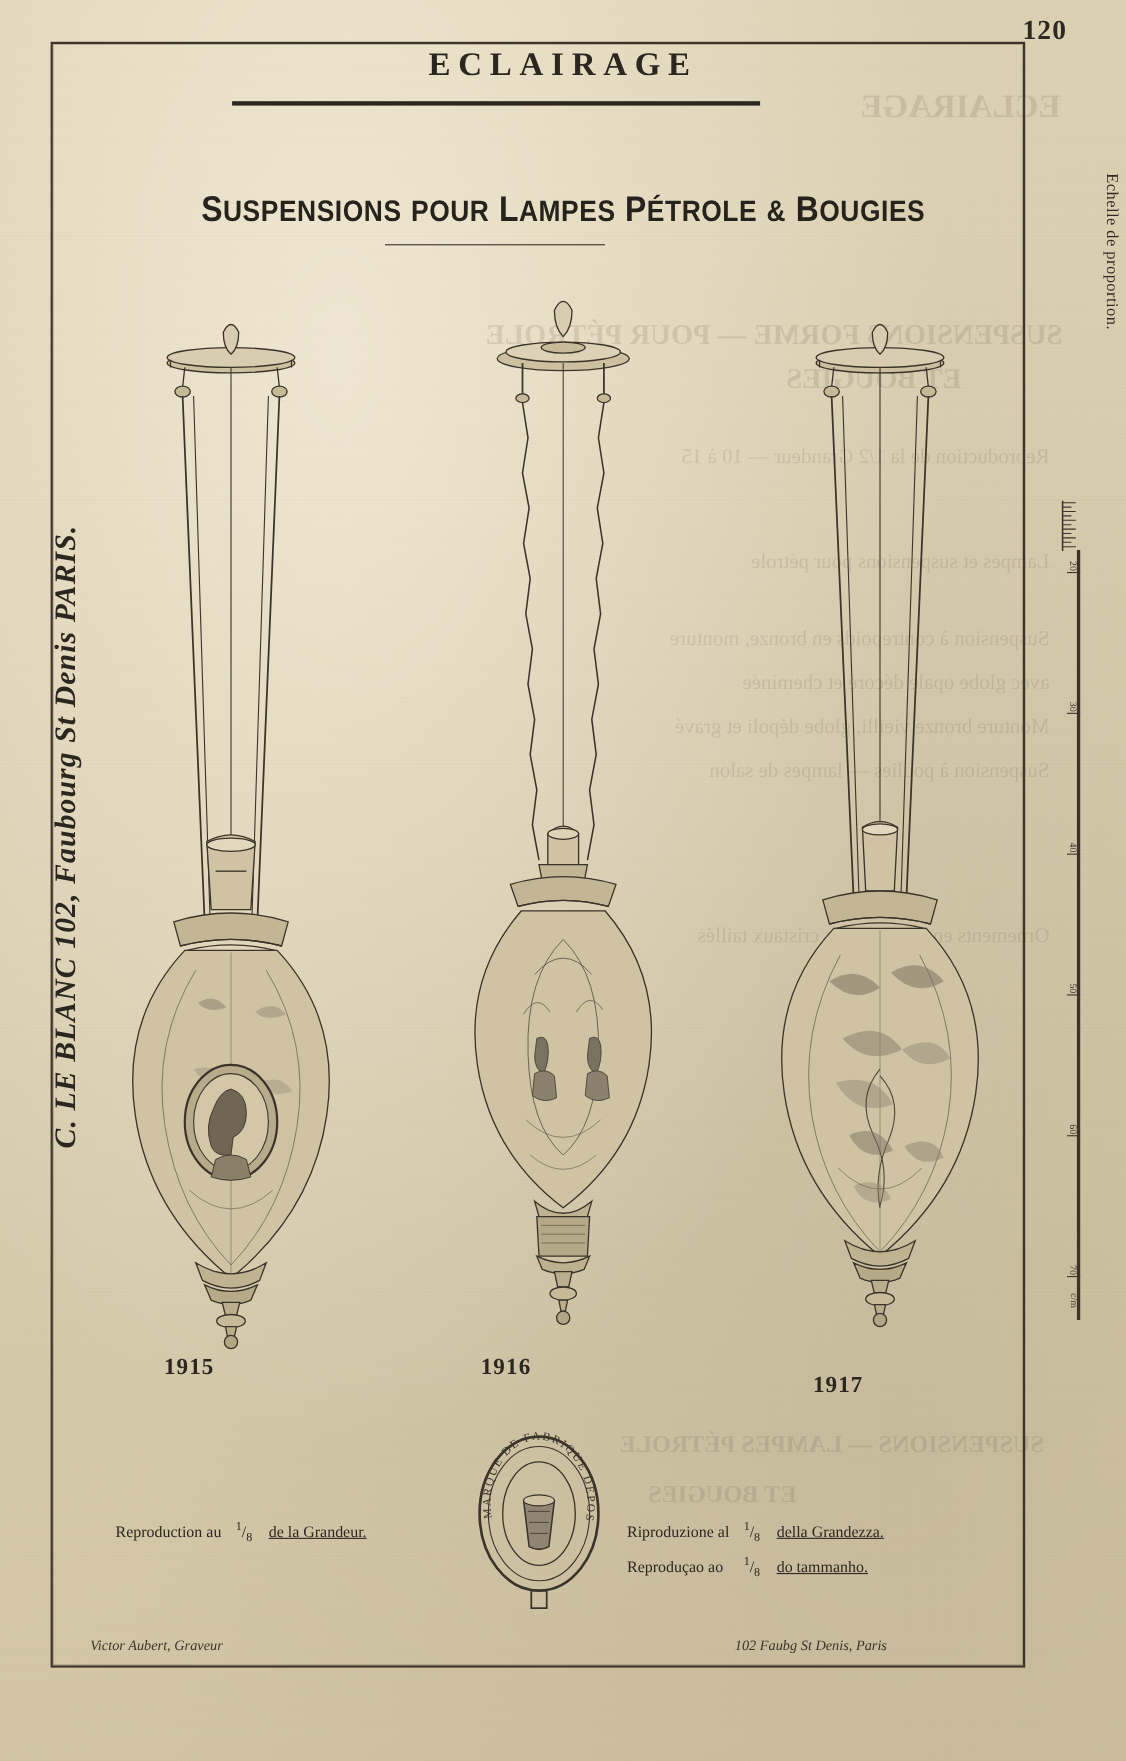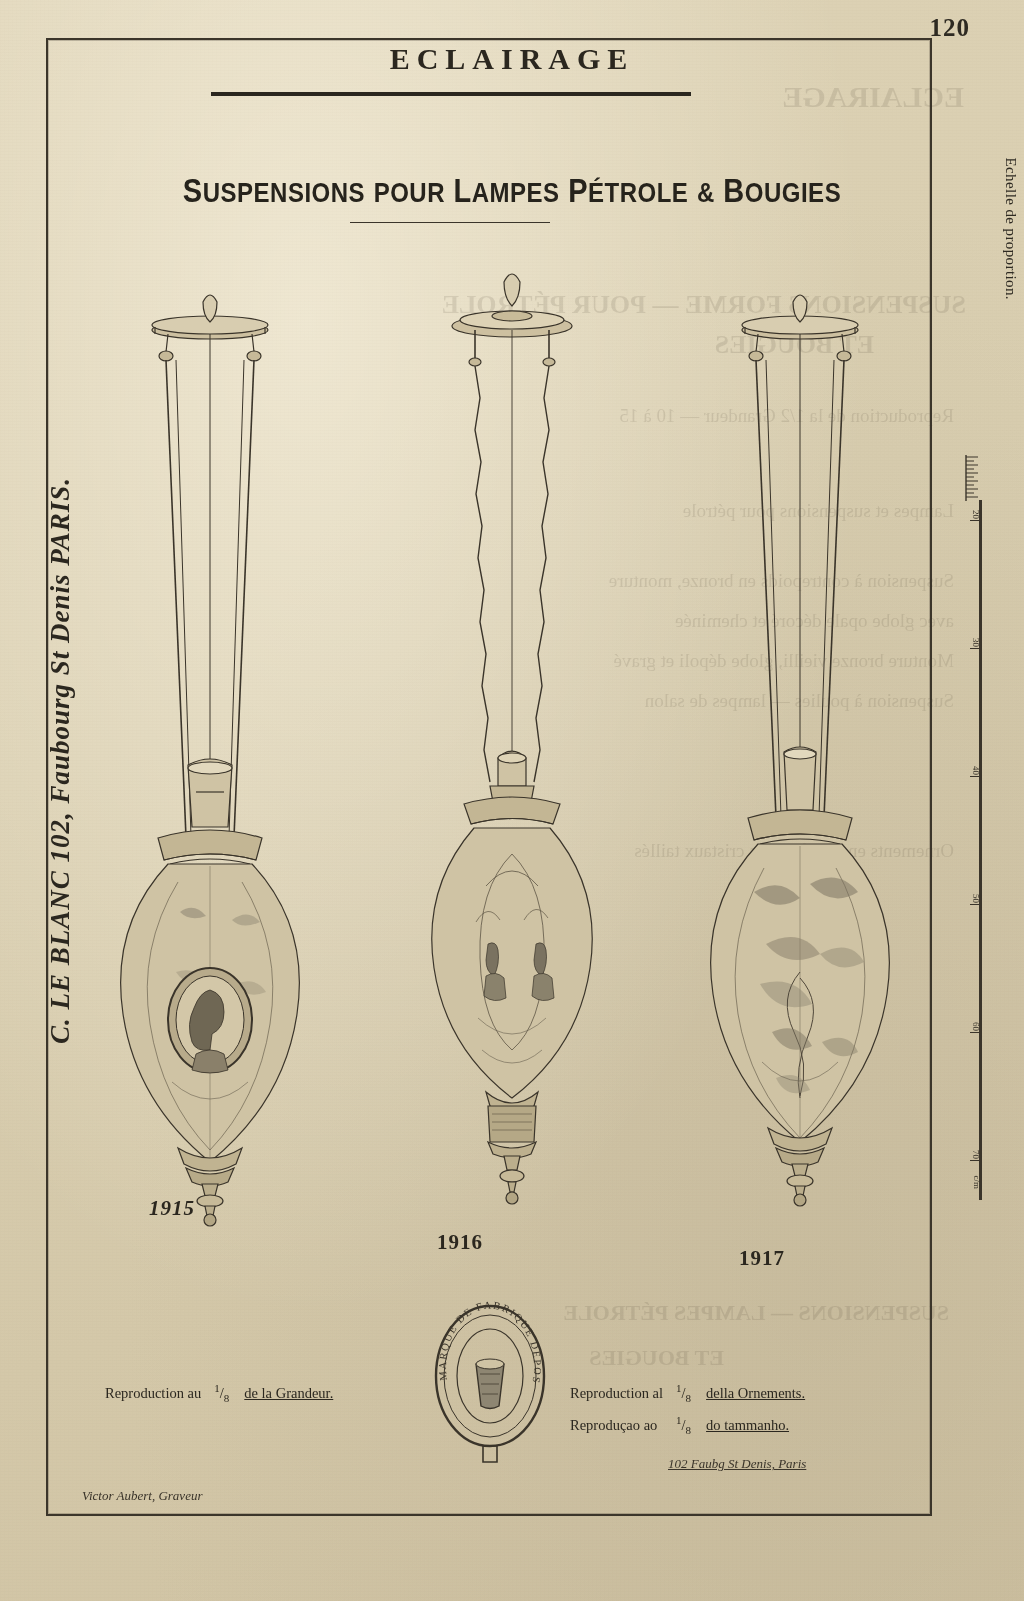--- a/index.html
+++ b/index.html
@@ -219,21 +219,21 @@
 
   
   .credit {
     position: absolute;
     font-family: "Liberation Serif", serif;
     font-style: italic;
     font-size: 13px;
     color: #3a342a;
   }
   .credit-left  { left: 82px;  top: 1488px; }
-  .credit-right { left: 668px; top: 1456px; text-decoration: underline; }
+  .credit-right { left: 668px; top: 1488px; }
 </style>
 </head>
 <body>
 
 <div class="page">
 
   <div class="grain"></div>
 
   <div class="bleed" id="bleed-layer">
       <div style="left: 60px; top: 80px; font-size: 30px; font-weight: bold;">ECLAIRAGE</div>
@@ -355,21 +355,21 @@
         <path d="M118 876 q32 20 64 0 l-6 16 q-26 14 -52 0 z" fill="#c0b391"></path>
         <path d="M126 896 q24 12 48 0 l-6 14 q-18 8 -36 0 z" fill="#b7aa88"></path>
 
         <path d="M142 912 l16 0 l-3 12 l-10 0 z" fill="#bbae8c"></path>
         <ellipse cx="150" cy="929" rx="13" ry="6" fill="#c7ba98"></ellipse>
         <path d="M145 934 l10 0 l-2 10 l-6 0 z" fill="#bbae8c"></path>
         <circle cx="150" cy="948" r="6" fill="#b3a684"></circle>
       </g>
     </svg>
   </div>
-  <div class="caption" style="left:102px; top:1196px;font-style:italic;">1915</div>
+  <div class="caption" style="left:102px; top:1230px;">1915</div>
 
   <div class="lamp" style="left:362px; top:258px;">
     <svg width="300" height="970" viewBox="0 0 300 970">
       <g stroke="#3a342a" fill="none" stroke-width="1.2">
 
         <ellipse cx="150" cy="68" rx="60" ry="11" fill="#cdc0a0"></ellipse>
         <ellipse cx="150" cy="62" rx="52" ry="9" fill="#ddd2b5"></ellipse>
         <ellipse cx="150" cy="58" rx="20" ry="5" fill="#c8bb99"></ellipse>
 
         <path d="M142 24 q8 -16 16 0 q0 16 -8 24 q-8 -8 -8 -24 z" fill="#d8cdb0"></path>
@@ -508,23 +508,23 @@
         <td class="last">de la Grandeur.</td>
       </tr>
     </tbody>
       </table>
   </div>
 
   <div class="repro repro-right">
     <table>
       <tbody>
           <tr>
-        <td>Reproduction al</td>
+        <td>Riproduzione al</td>
         <td class="frac"><sup>1</sup>/<sub>8</sub></td>
-        <td class="last">della Ornements.</td>
+        <td class="last">della Grandezza.</td>
       </tr>
       <tr>
         <td>Reproduçao ao</td>
         <td class="frac"><sup>1</sup>/<sub>8</sub></td>
         <td class="last">do tammanho.</td>
       </tr>
     </tbody>
       </table>
   </div>
 

